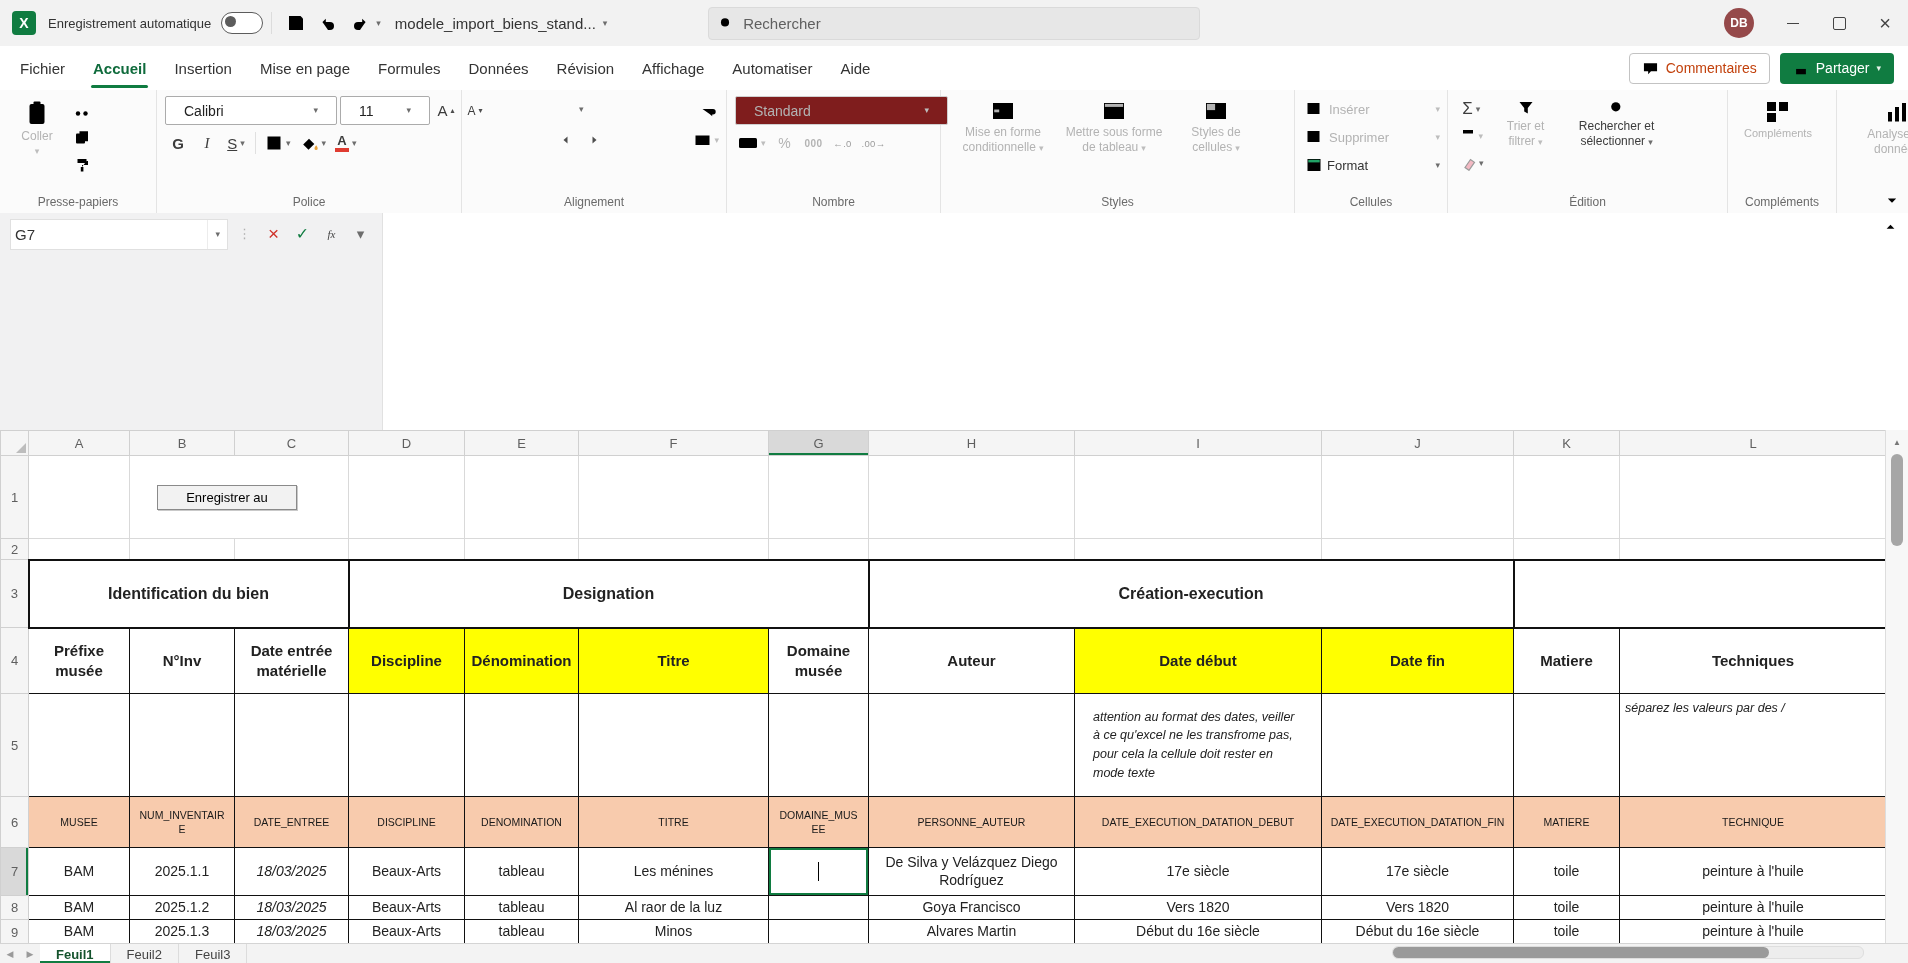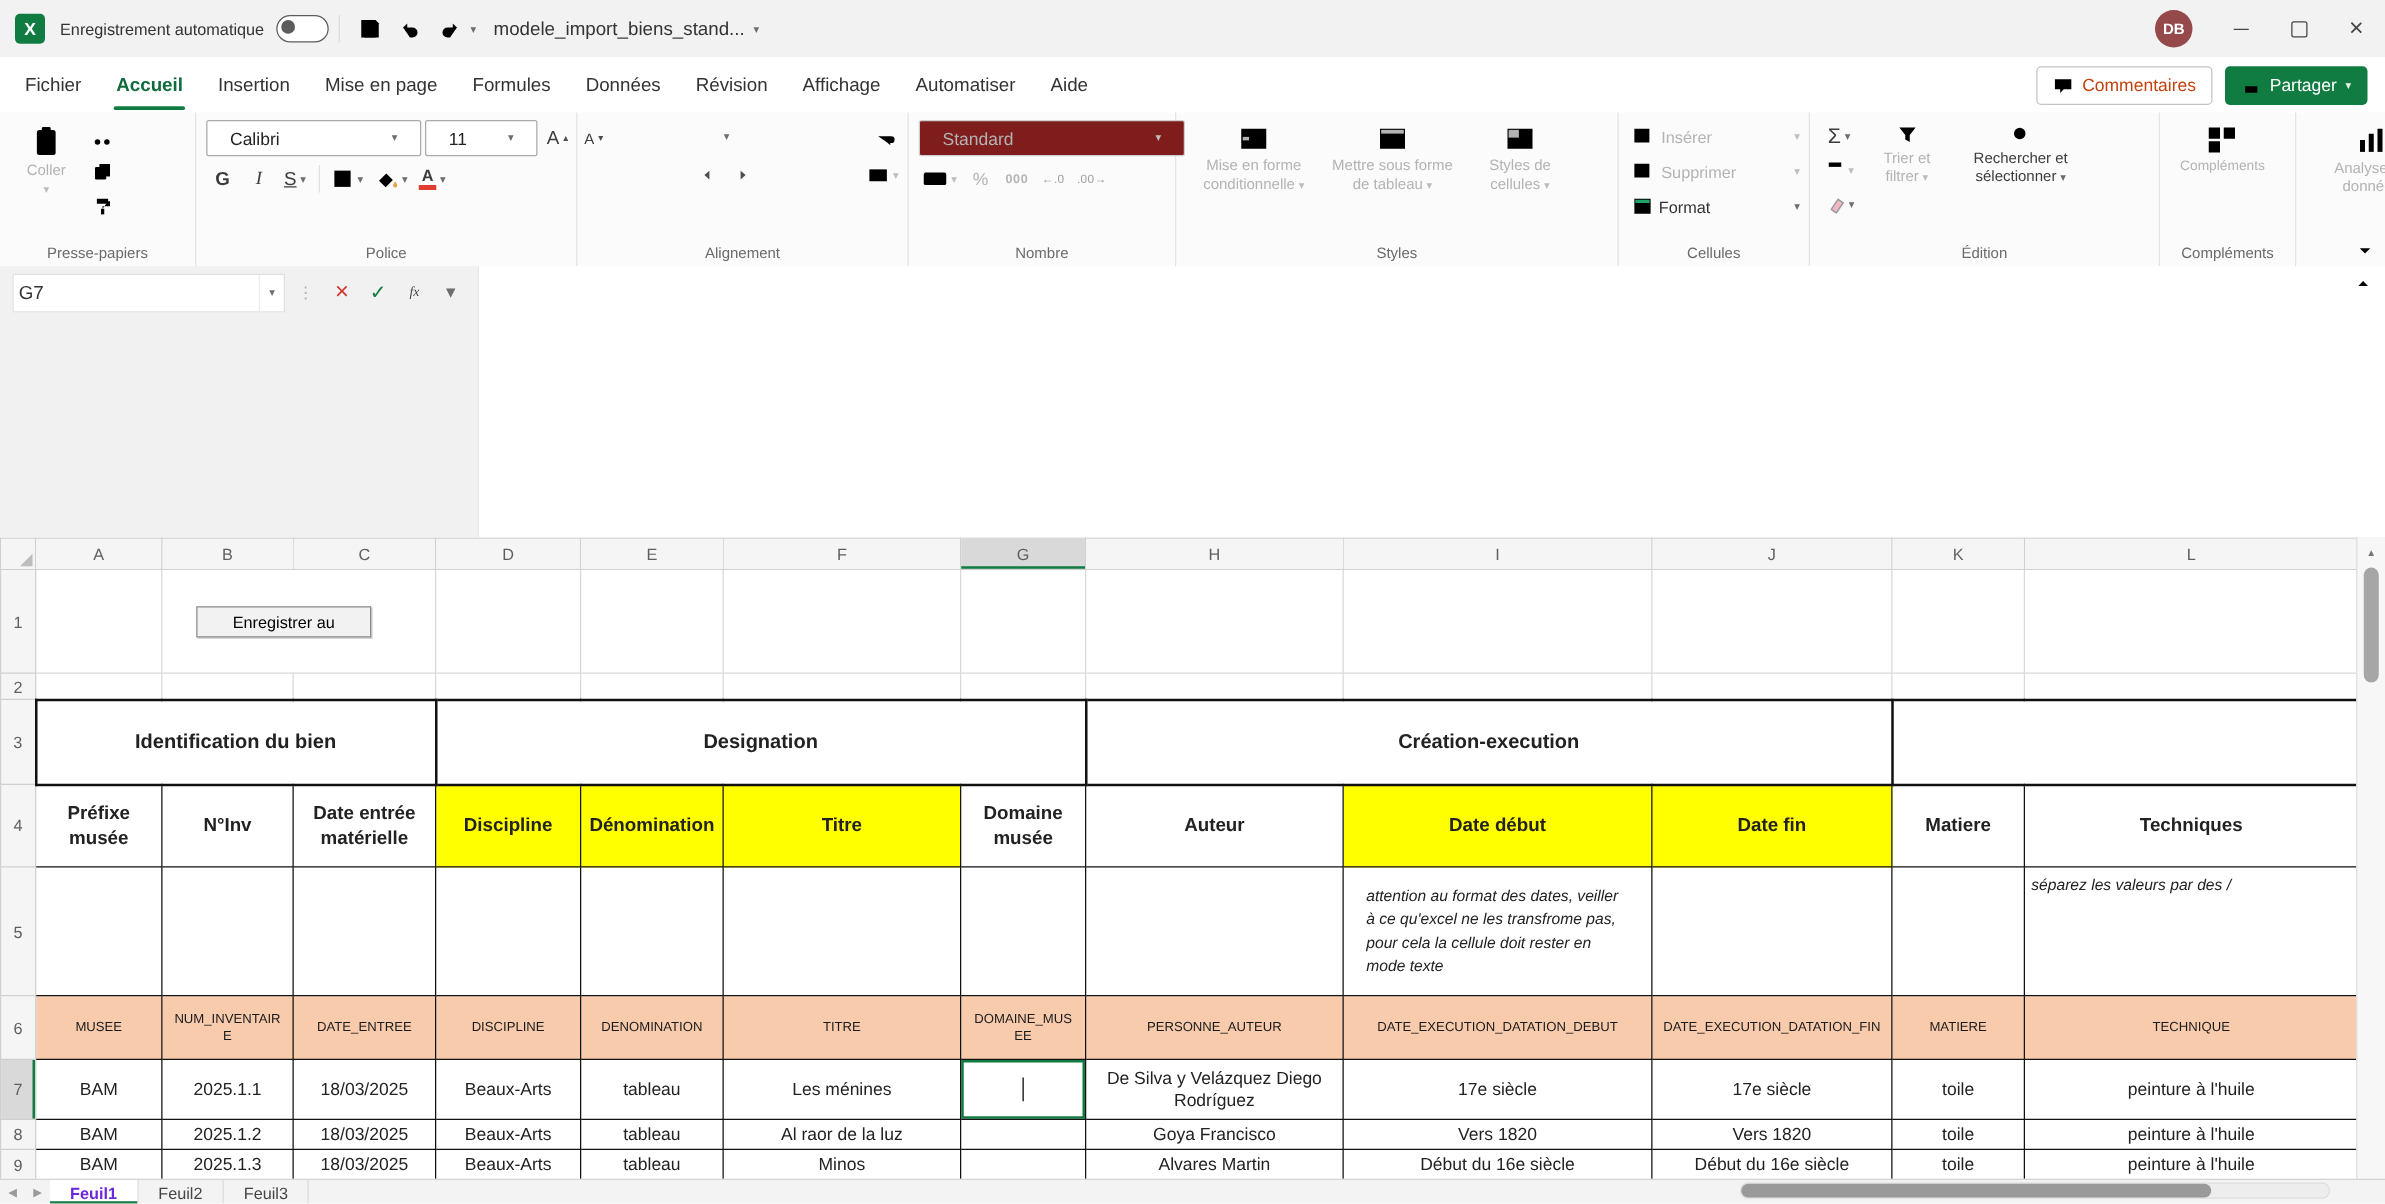--- a/index.html
+++ b/index.html
@@ -109,37 +109,37 @@
   td.sec{border:2px solid #111;font-weight:700;font-size:16px;text-align:center;vertical-align:middle;background:#fff}
   td.hd{border:1px solid #111;font-weight:700;font-size:15px;text-align:center;vertical-align:middle;padding:2px 6px;
         line-height:1.3;overflow-wrap:anywhere}
   td.yel{background:#ffff00}
   td.nb{border:1px solid #111;vertical-align:middle}
   td.notei{font-style:italic;font-size:12.5px;text-align:left;padding:4px 18px;line-height:1.5}
   td.notel{font-style:italic;font-size:12.5px;text-align:left;vertical-align:top;padding:7px 5px 0}
   td.fr{border:1px solid #111;background:#f8cbad;font-size:10.5px;text-align:center;vertical-align:middle;
         padding:2px 8px;word-break:break-all;line-height:1.35;color:#1a1a1a}
   td.dc{border:1px solid #111;font-size:14px;text-align:center;vertical-align:middle;padding:1px 4px;line-height:1.25}
-  .it{}
+  .it{font-style:italic}
   td.selcell{box-shadow:inset 0 0 0 2px #107c41}
   .caret{display:inline-block;width:1.5px;height:19px;background:#000;vertical-align:middle;animation:blink 1.1s steps(1) infinite}
   @keyframes blink{50%{opacity:0}}
 
   
   .vscroll{position:absolute;top:430px;right:0;width:22px;bottom:19px;background:#f7f7f7;border-left:1px solid #ddd;
            display:flex;flex-direction:column;align-items:center}
   .vup{height:24px;display:flex;align-items:center;justify-content:center;font-size:8px;color:#777;width:100%}
   .vthumb{width:12px;height:92px;background:#a6a6a6;border-radius:6px}
 
   
   .sheetbar{position:absolute;left:0;right:0;bottom:0;height:19px;background:#f3f3f3;border-top:1px solid #d4d4d4;
             display:flex;align-items:stretch;overflow:hidden}
   .nav{width:20px;display:flex;align-items:center;justify-content:center;font-size:9px;color:#9a9a9a}
   .stab{padding:3px 16px 0;font-size:13px;color:#444;border-right:1px solid #dcdcdc;display:flex;align-items:flex-start;white-space:nowrap}
-  .stab.active{background:#fff;color:#6d28d9;font-weight:700;box-shadow:inset 0 -2px 0 #107c41}
+  .stab.active{background:#fff;color:#14532d;font-weight:700;box-shadow:inset 0 -2px 0 #107c41}
   .hscroll{margin-left:auto;margin-right:44px;width:470px;height:11px;align-self:flex-start;margin-top:2px;
            background:#ededed;border:1px solid #dedede;border-radius:6px}
   .hthumb{width:80%;height:100%;background:#9a9a9a;border-radius:6px}
 </style>
 </head>
 <body>
 
 <svg width="0" height="0" style="position:absolute" aria-hidden="true">
 <defs>
   <symbol id="s-clip" viewBox="0 0 22 26">
@@ -316,20 +316,26 @@
     </button>
   <button class="tb-btn">
       <svg class="ic" width="18" height="16">
         <use href="#s-redo"></use>
       </svg>
     </button>
   <span class="chev">▾</span>
   <div class="filename">
     <span>modele_import_biens_stand...</span>
     <span class="chev">▾</span>
+  </div>
+  <div class="searchbox">
+    <svg class="ic" width="15" height="15">
+        <use href="#s-mag"></use>
+      </svg>
+    <input placeholder="Rechercher" style="">
   </div>
   <div class="tb-right">
     <div class="avatar">DB</div>
     <div class="winbtn">
         <span class="minline"></span>
       </div>
     <div class="winbtn">
         <span class="maxbox"></span>
       </div>
     <div class="winbtn">

